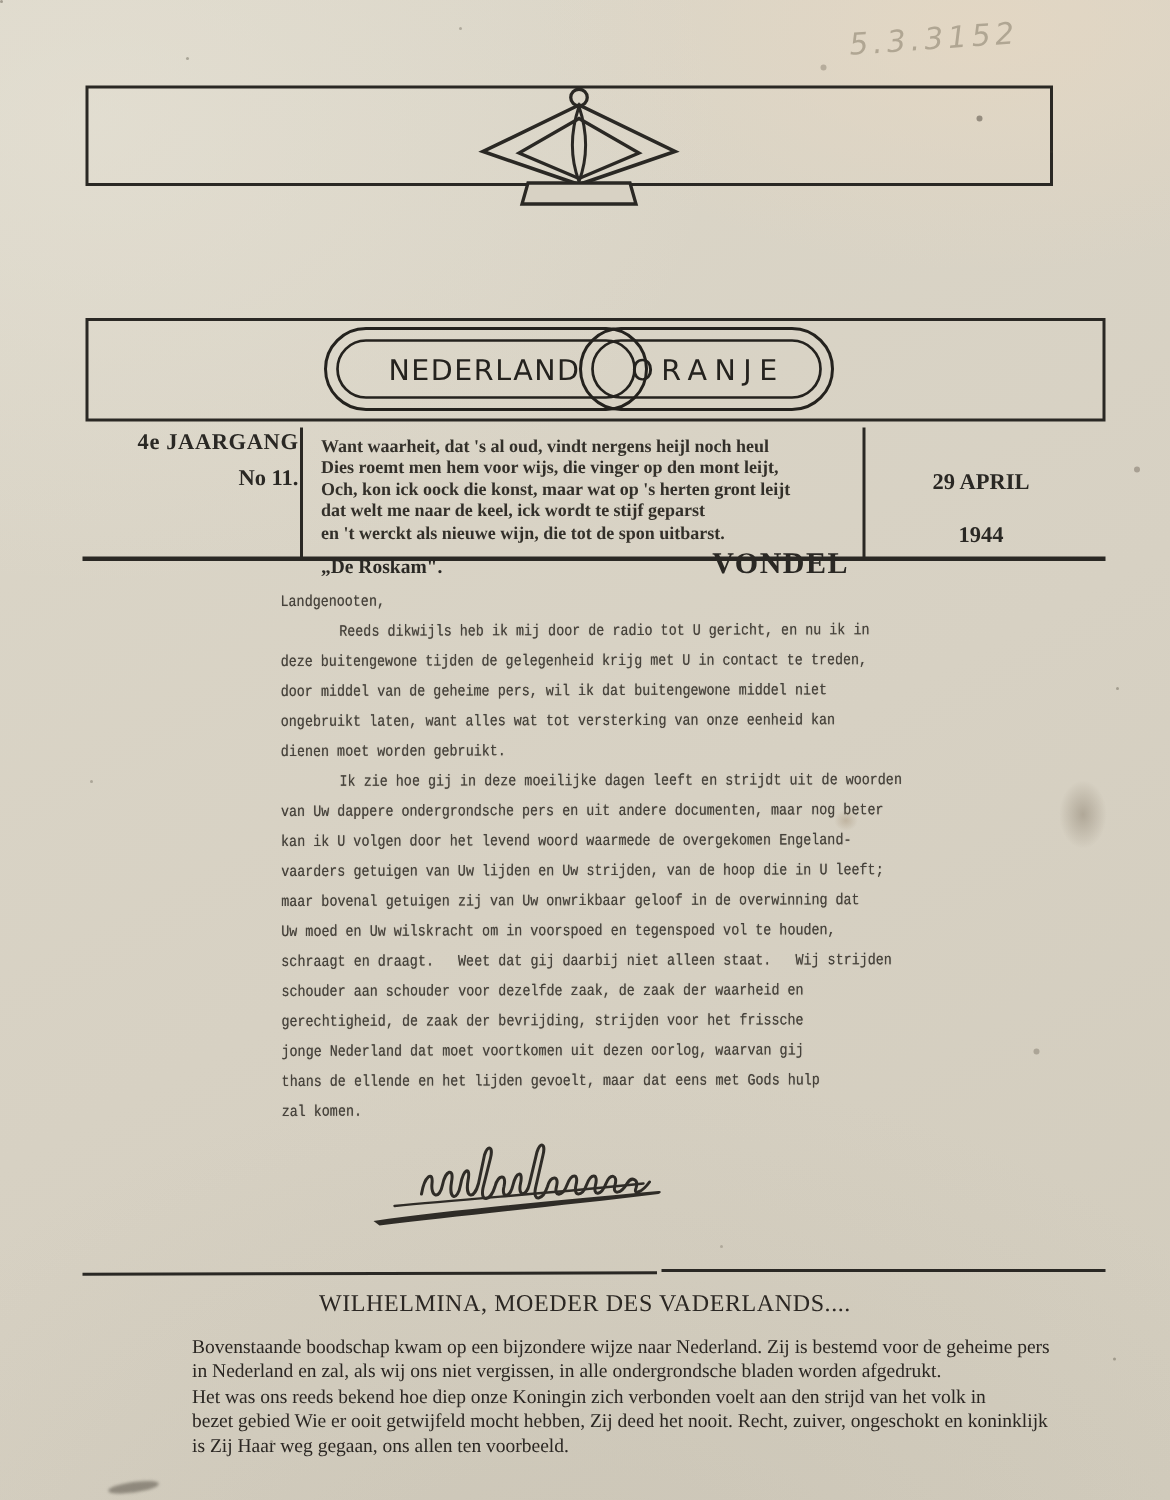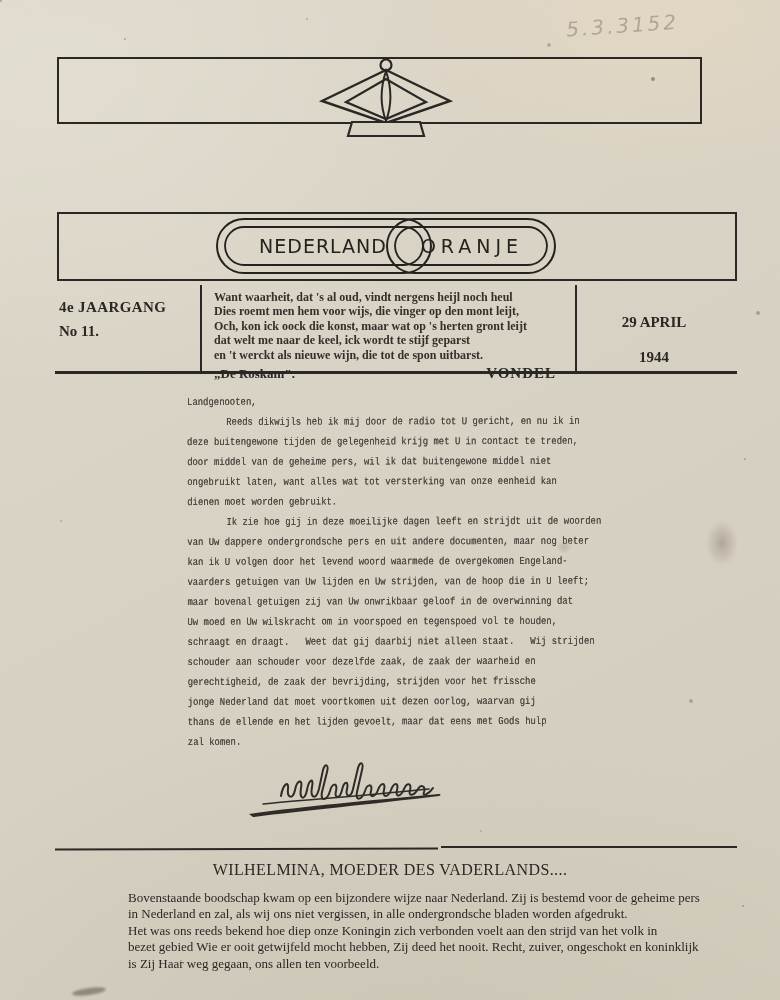--- a/index.html
+++ b/index.html
@@ -22,28 +22,28 @@
 
   
   .m-top    { left:57px;  top:57px;  width:645px; height:67px; border:2px solid #2a2824; }
   .m-banner { left:57px;  top:128px; width:645px; height:78px; border:3px solid #2a2824; }
   .m-chain  { left:57px;  top:212px; width:680px; height:69px; border:2px solid #2a2824; }
   .crown    { left:310px; top:58px;  z-index:5; }
 
   
   .vdiv  { top:285px; width:2px; height:87px; background:#2a2824; }
   .hrule { left:55px; top:371px; width:682px; height:2.5px; background:#2a2824; }
-  .hdr-left { left:59px; top:299px; width:140px; text-align:left; }
+  .hdr-left { left:59px; top:287px; width:140px; text-align:right; }
   .hdr-left .l1 { font-weight:bold; font-size:15px; letter-spacing:.4px; }
   .hdr-left .l2 { font-weight:bold; font-size:15px; margin-top:7px; }
   .hdr-quote { left:214px; top:290px; width:356px; }
   .hdr-quote .q { font-size:12px; font-weight:bold; line-height:14.4px; color:#33302a; white-space:nowrap; }
   .q-foot { display:flex; justify-content:space-between; align-items:baseline; margin-top:3px; }
   .q-src { font-size:13px; font-weight:bold; }
-  .q-auth { font-size:15px; font-weight:bold; letter-spacing:1px; margin-right:14px; }
+  .q-auth { font-size:20px; font-weight:bold; letter-spacing:1px; margin-right:4px; }
   .hdr-date { left:579px; top:314px; width:150px; text-align:center; }
   .hdr-date .l1 { font-weight:bold; font-size:15px; }
   .hdr-date .l2 { font-weight:bold; font-size:15px; margin-top:18px; }
 
   
   .letter { left:187px; top:396px; width:478px; transform:scaleX(.85) rotate(-.15deg);
     transform-origin:left top; font-family:"Liberation Mono", monospace; font-size:10.5px;
     color:#46423b; text-shadow:0 0 .5px rgba(70,66,59,.7); }
   .letter .tl { height:20px; white-space:pre; }
   .letter .indent { text-indent:46px; }

